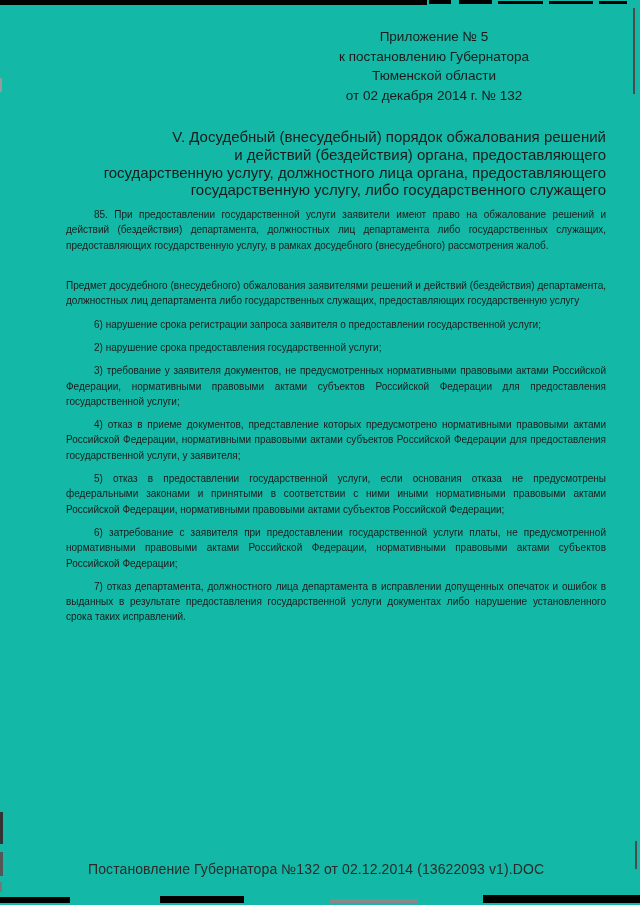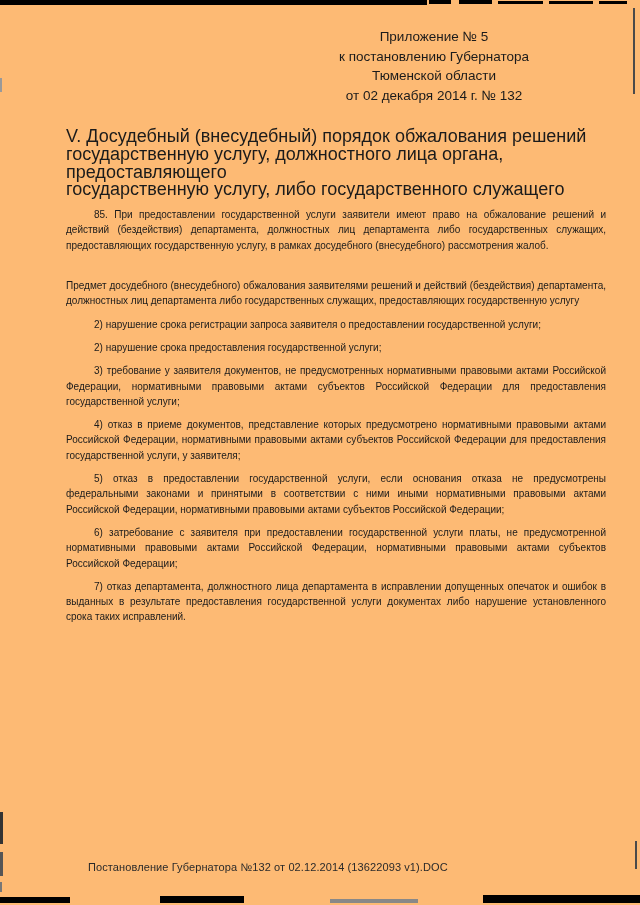--- a/index.html
+++ b/index.html
@@ -1,19 +1,19 @@
 <!DOCTYPE html>
 <html lang="ru"><head>
 <meta charset="utf-8">
 <style>
   html,body{margin:0;padding:0;background:#fff;}
   .page{
     position:relative;
     width:640px;height:905px;
-    background:#fdba74;
+    background:#14b8a6;
     font-family:"Liberation Sans", sans-serif;
     color:#1b1b1b;
     overflow:hidden;
   }
   
   .artifact{position:absolute;background:#000;}
   .a-top-main{left:0;top:0;width:427px;height:5px;}
   .a-dash1{left:429px;top:0;width:22px;height:4px;}
   .a-dash2{left:459px;top:0;width:33px;height:4px;}
   .a-dash3{left:498px;top:1px;width:45px;height:3px;}
@@ -39,36 +39,36 @@
     margin:27px 46px 0 auto;
     width:252px;
     text-align:center;
     font-size:13.5px;
     line-height:19.5px;
     white-space:nowrap;
   }
   .header-block .bold{font-weight:normal;}
   .section-title{
     margin-top:23px;
-    text-align:left;
-    font-size:18px;
+    text-align:right;
+    font-size:15px;
     line-height:17.8px;
   }
   .para{
     margin:8px 0 0 0;
     font-size:10px;
     line-height:15.3px;
     text-align:justify;
   }
   .para.indent{text-indent:28px;}
   .para.gap{margin-top:25px;}
   .footer{
     position:absolute;
     left:88px;top:861px;
-    font-size:11px;
+    font-size:14px;
     color:#2a2a2a;
     letter-spacing:0.1px;
   }
 </style>
 </head>
 <body>
 
 <div class="page">
 
   <div class="artifact a-top-main"></div>
@@ -92,27 +92,28 @@
 
     <div class="header-block">
       <div>Приложение № 5</div>
       <div>к постановлению Губернатора</div>
       <div>Тюменской области</div>
       <div class="bold">от 02 декабря 2014 г. № 132</div>
     </div>
 
     <div class="section-title">
       <div>V. Досудебный (внесудебный) порядок обжалования решений</div>
+      <div>и действий (бездействия) органа, предоставляющего</div>
       <div>государственную услугу, должностного лица органа, предоставляющего</div>
       <div>государственную услугу, либо государственного служащего</div>
     </div>
 
     <p class="para indent">85. При предоставлении государственной услуги заявители имеют право на обжалование решений и действий (бездействия) департамента, должностных лиц департамента либо государственных служащих, предоставляющих государственную услугу, в рамках досудебного (внесудебного) рассмотрения жалоб.</p>
     <p class="para gap">Предмет досудебного (внесудебного) обжалования заявителями решений и действий (бездействия) департамента, должностных лиц департамента либо государственных служащих, предоставляющих государственную услугу</p>
-    <p class="para indent">2) нарушение срока регистрации запроса заявителя о предоставлении государственной услуги;</p>
+    <p class="para indent">6) нарушение срока регистрации запроса заявителя о предоставлении государственной услуги;</p>
     <p class="para indent">2) нарушение срока предоставления государственной услуги;</p>
     <p class="para indent">3) требование у заявителя документов, не предусмотренных нормативными правовыми актами Российской Федерации, нормативными правовыми актами субъектов Российской Федерации для предоставления государственной услуги;</p>
     <p class="para indent">4) отказ в приеме документов, представление которых предусмотрено нормативными правовыми актами Российской Федерации, нормативными правовыми актами субъектов Российской Федерации для предоставления государственной услуги, у заявителя;</p>
     <p class="para indent">5) отказ в предоставлении государственной услуги, если основания отказа не предусмотрены федеральными законами и принятыми в соответствии с ними иными нормативными правовыми актами Российской Федерации, нормативными правовыми актами субъектов Российской Федерации;</p>
     <p class="para indent">6) затребование с заявителя при предоставлении государственной услуги платы, не предусмотренной нормативными правовыми актами Российской Федерации, нормативными правовыми актами субъектов Российской Федерации;</p>
     <p class="para indent">7) отказ департамента, должностного лица департамента в исправлении допущенных опечаток и ошибок в выданных в результате предоставления государственной услуги документах либо нарушение установленного срока таких исправлений.</p>
   </div>
 
   <div class="footer">Постановление Губернатора №132 от 02.12.2014 (13622093 v1).DOC</div>
 </div>

